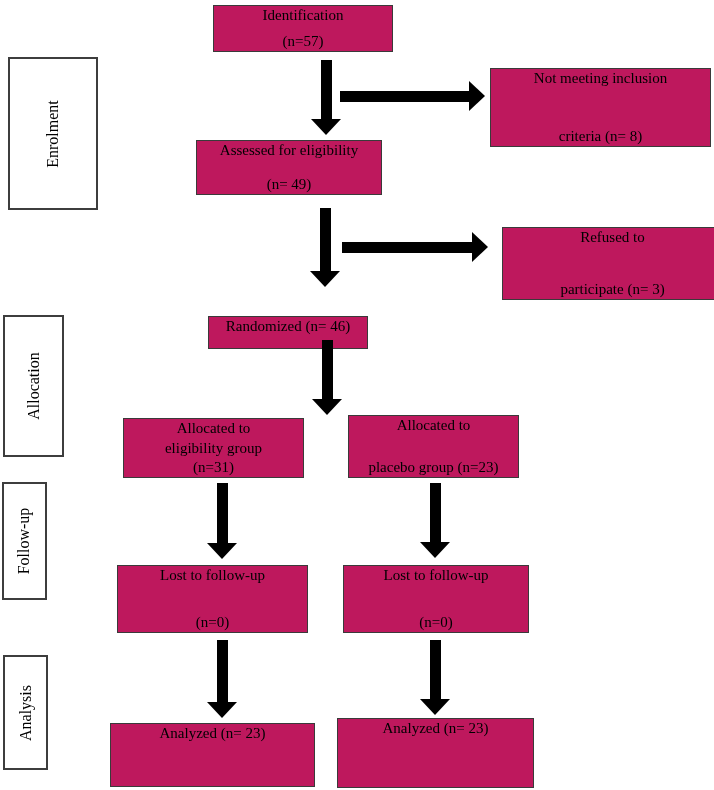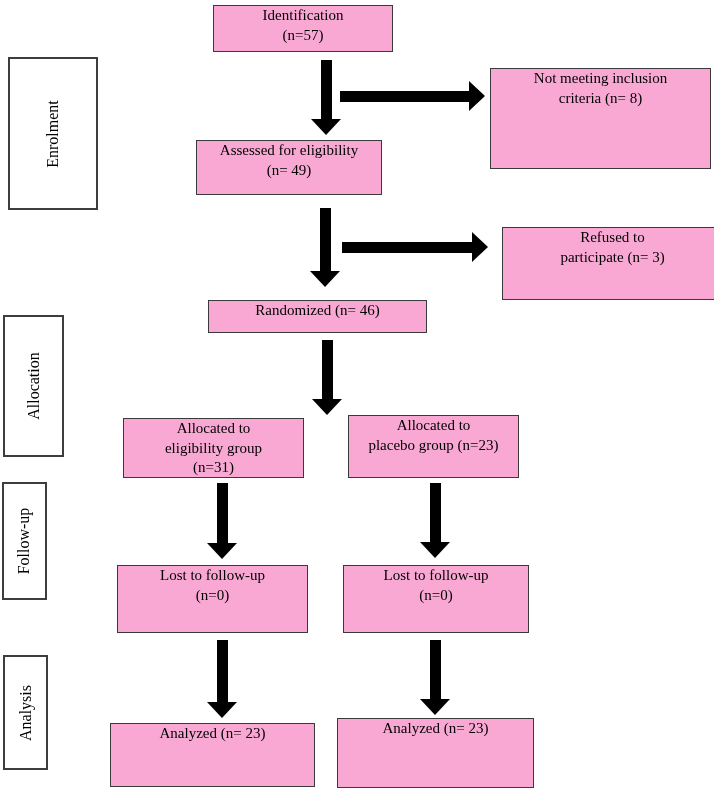--- a/index.html
+++ b/index.html
@@ -7,27 +7,27 @@
     position: relative;
     width: 714px;
     height: 790px;
     background: #ffffff;
     font-family: "Liberation Serif", "DejaVu Serif", serif;
     color: #000000;
     overflow: hidden;
   }
   .box {
     position: absolute;
-    background: #f9a8d4;
+    background: #be185d;
     border: 1.5px solid #3a3a3a;
     box-sizing: border-box;
     display: flex;
     flex-direction: column;
     align-items: center;
-    justify-content: flex-start;
+    justify-content: space-between;
     text-align: center;
     font-size: 15px;
     line-height: 1.3;
     font-family: Liberation Serif, serif;
   }
   .stage {
     position: absolute;
     background: #ffffff;
     border: 2px solid #3d3d3d;
     box-sizing: border-box;
@@ -93,36 +93,36 @@
   </div>
   <div class="stage" style="left:3px; top:655px; width:45px; height:115px;">
     <span class="stage-text">Analysis</span>
   </div>
 
   <div class="box" style="left:213px; top:5px; width:180px; height:47px;">
     <div>Identification</div>
     <div>(n=57)</div>
   </div>
 
-  <div class="box" style="left:490px; top:68px; width:221px; height:101px;">
+  <div class="box" style="left:490px; top:68px; width:221px; height:79px;">
     <div>Not meeting inclusion</div>
     <div>criteria (n= 8)</div>
   </div>
 
   <div class="box" style="left:196px; top:140px; width:186px; height:55px;">
     <div>Assessed for eligibility</div>
     <div>(n= 49)</div>
   </div>
 
   <div class="box" style="left:490px; top:227px; width:221px; height:73px;margin-left:12px;">
     <div>Refused to</div>
     <div>participate (n= 3)</div>
   </div>
 
-  <div class="box" style="left:208px; top:300px; width:219px; height:33px;">
+  <div class="box" style="left:208px; top:316px; width:160px; height:33px;">
     <div>Randomized (n= 46)</div>
   </div>
 
   <div class="box" style="left:123px; top:418px; width:181px; height:60px;">
     <div>Allocated to</div>
     <div>eligibility group</div>
     <div>(n=31)</div>
   </div>
 
   <div class="box" style="left:348px; top:415px; width:171px; height:63px;">

